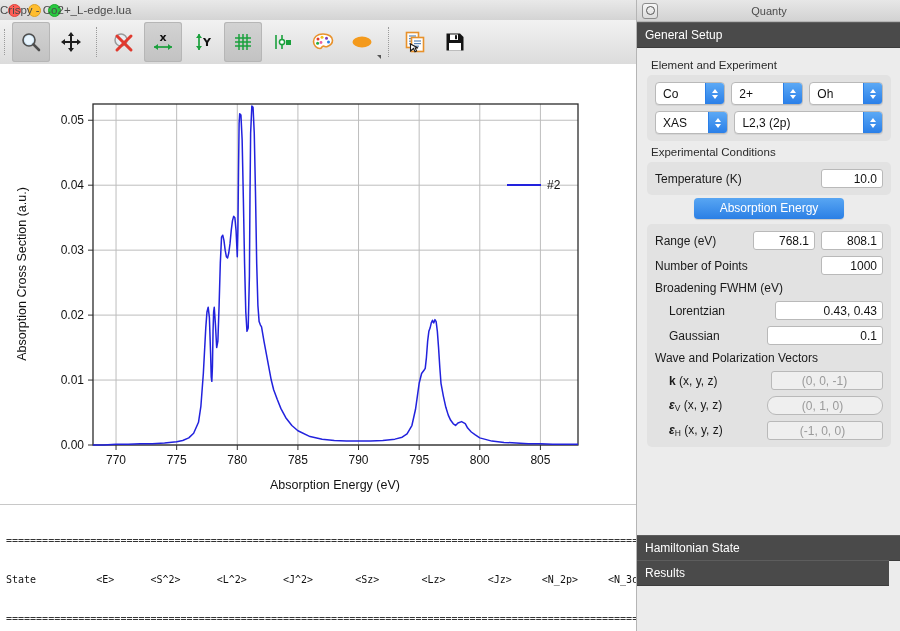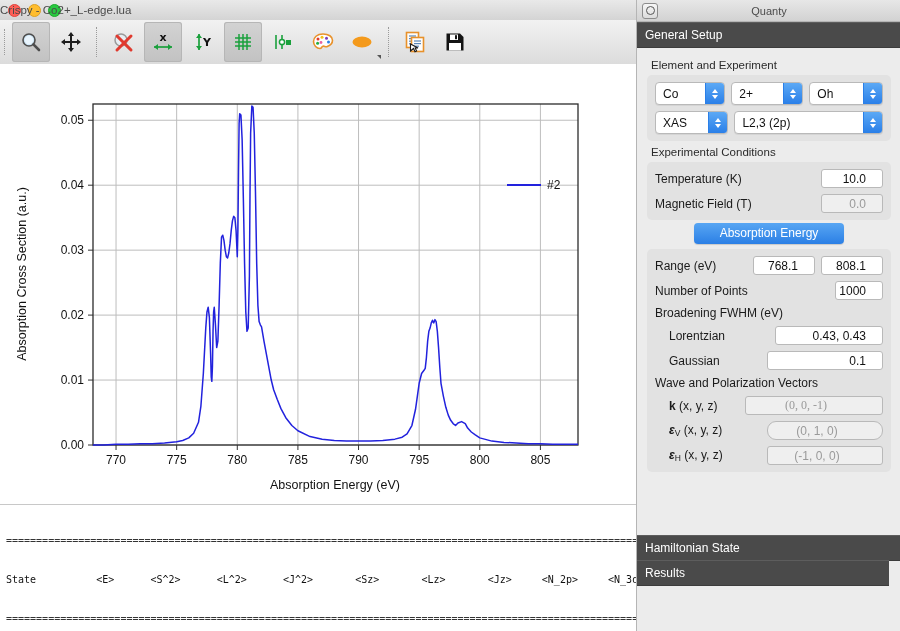--- a/index.html
+++ b/index.html
@@ -130,21 +130,21 @@
   .popup .arrows .up{border-bottom:4px solid #fff;margin-bottom:2px;}
   .popup .arrows .dn{border-top:4px solid #fff;}
 
   .lbl{font-size:12px;color:#1a1a1a;}
   .lbl.ind{margin-left:14px;}
   .spacer{flex:1;}
 
   .field{
     height:19px;border:1px solid #b9b9b9;border-radius:3px;background:#fff;
     font-size:12px;color:#111;display:flex;align-items:center;justify-content:flex-end;
-    padding-right:16px;box-sizing:border-box;
+    padding-right:5px;box-sizing:border-box;
   }
   .field.dim{background:#efefef;color:#9a9a9a;}
   .field.center{justify-content:center;}
 
   .bluebtn{
     background:linear-gradient(#58a6f3,#2b7fe5);
     color:#fff;font-size:12px;text-align:center;
     border-radius:4px;height:21px;line-height:21px;
     margin:0 auto 8px auto;width:150px;
     box-shadow:0 1px 1px rgba(0,0,0,.15);
@@ -428,61 +428,56 @@
         </div>
       </div>
 
       <div class="grouplabel">Experimental Conditions</div>
       <div class="groupbox">
         <div class="row">
           <span class="lbl">Temperature (K)</span>
           <span class="spacer"></span>
           <div class="field" style="width:62px;">10.0</div>
         </div>
-        <div class="row">
-          <span class="lbl">Magnetic Field (T)</span>
-          <span class="spacer"></span>
-          <div class="field dim" style="width:62px;">0.0</div>
-        </div>
       </div>
 
       <div class="bluebtn">Absorption Energy</div>
 
       <div class="groupbox" style="margin-top:-3px;">
         <div class="row">
           <span class="lbl">Range (eV)</span>
           <span class="spacer"></span>
           <div class="field" style="width:62px;margin-right:6px;">768.1</div>
           <div class="field" style="width:62px;">808.1</div>
         </div>
         <div class="row">
           <span class="lbl">Number of Points</span>
           <span class="spacer"></span>
-          <div class="field" style="width:48px;">1000</div>
+          <div class="field" style="width:62px;">1000</div>
         </div>
         <div class="row">
           <span class="lbl">Broadening FWHM (eV)</span>
         </div>
         <div class="row">
           <span class="lbl ind">Lorentzian</span>
           <span class="spacer"></span>
           <div class="field" style="width:108px;">0.43, 0.43</div>
         </div>
         <div class="row">
           <span class="lbl ind">Gaussian</span>
           <span class="spacer"></span>
           <div class="field" style="width:116px;">0.1</div>
         </div>
         <div class="row">
           <span class="lbl">Wave and Polarization Vectors</span>
         </div>
         <div class="row">
           <span class="lbl ind"><b>k</b><span> (x, y, z)</span></span>
           <span class="spacer"></span>
-          <div class="field dim center" style="width:138px;font-family:Liberation Serif, serif;">(0, 0, -1)</div>
+          <div class="field dim center" style="width:112px;">(0, 0, -1)</div>
         </div>
         <div class="row">
           <span class="lbl ind"><b class="greek">ε</b><span class="sub">V</span><span> (x, y, z)</span></span>
           <span class="spacer"></span>
           <div class="field dim center" style="width:116px;border-radius:9px;">(0, 1, 0)</div>
         </div>
         <div class="row">
           <span class="lbl ind"><b class="greek">ε</b><span class="sub">H</span><span> (x, y, z)</span></span>
           <span class="spacer"></span>
           <div class="field dim center" style="width:116px;">(-1, 0, 0)</div>

